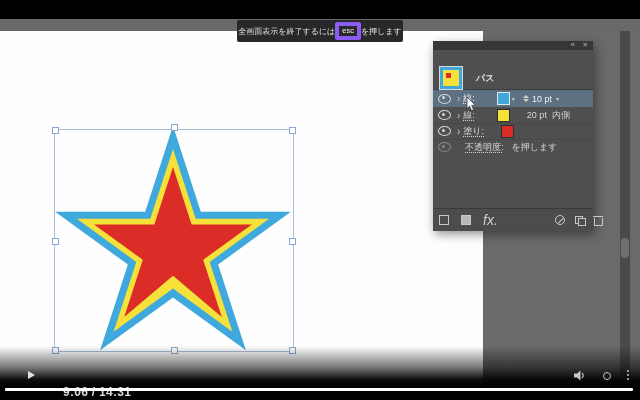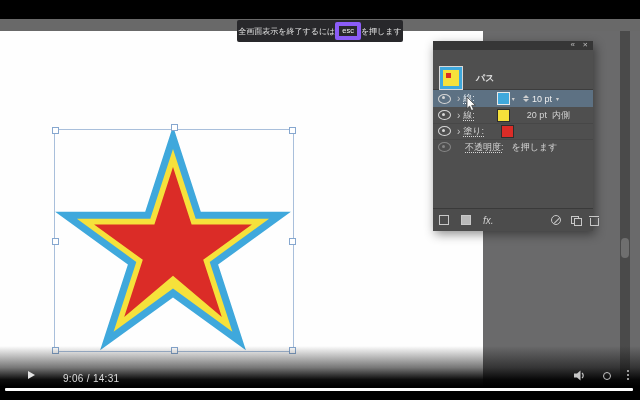--- a/index.html
+++ b/index.html
@@ -53,41 +53,41 @@
   .spin{display:flex;flex-direction:column;justify-content:center;gap:1px;margin:0 3px 0 6px;}
   .spin i{display:block;width:0;height:0;border-left:3px solid transparent;border-right:3px solid transparent;}
   .spin .up{border-bottom:3.5px solid #cfcfcf;}
   .spin .dn{border-top:3.5px solid #cfcfcf;}
 
   #panel-footer{left:0;top:167px;width:160px;height:22px;border-top:1px solid #3a3a3a;
     background:#4c4c4c;display:flex;align-items:center;}
   .fic{position:relative;flex:none;}
   .sq-outline{width:8px;height:8px;border:1px solid #c8c8c8;margin-left:6px;}
   .sq-filled{width:8px;height:8px;border:1px solid #c8c8c8;background:#b9b9b9;margin-left:12px;}
-  .fx{margin-left:12px;font-style:italic;font-size:10px;color:#cdcdcd;}
+  .fx{margin-left:12px;font-style:italic;font-size:14px;color:#cdcdcd;}
   .clear-ic{width:8px;height:8px;border:1px solid #c8c8c8;border-radius:50%;margin-left:57px;position:relative;overflow:hidden;}
   .clear-ic::after{content:'';position:absolute;left:-1px;top:3.5px;width:12px;height:1px;background:#c8c8c8;
     transform:rotate(-45deg);}
   .dup-ic{width:10px;height:9px;margin-left:10px;position:relative;}
   .dup-ic::before{content:'';position:absolute;left:0;top:0;width:6px;height:6px;border:1px solid #c8c8c8;}
   .dup-ic::after{content:'';position:absolute;left:3px;top:2px;width:6px;height:6px;border:1px solid #c8c8c8;background:#4c4c4c;}
   .trash-ic{width:8px;height:9px;margin-left:9px;position:relative;}
   .trash-ic::before{content:'';position:absolute;left:0;top:2px;width:7px;height:7px;border:1px solid #c8c8c8;
     border-top:none;border-radius:0 0 1px 1px;}
   .trash-ic::after{content:'';position:absolute;left:-1px;top:0;width:10px;height:1.5px;background:#c8c8c8;}
 
   
   #cursor{left:466px;top:97px;width:11px;height:15px;}
 
   
   #fade{left:0;top:346px;width:640px;height:54px;
     background:linear-gradient(180deg,rgba(8,8,8,0) 0%,rgba(8,8,8,.55) 40%,rgba(4,4,4,.96) 62%,#000 75%,#000 100%);}
   #play-btn{left:28px;top:371px;width:0;height:0;border-left:7px solid #e3e3e3;
     border-top:4.5px solid transparent;border-bottom:4.5px solid transparent;}
-  #time{left:63px;top:373px;color:#dcdcdc;font-size:10px;letter-spacing:.3px;}
+  #time{left:63px;top:385px;color:#dcdcdc;font-size:12px;letter-spacing:.3px;font-weight:bold;}
   #vol{left:574px;top:370px;}
   #settings-ic{left:603px;top:372px;width:6px;height:6px;border:1.5px solid #c3c3c3;border-radius:50%;}
   #kebab{left:627px;top:370px;width:2px;}
   #kebab i{display:block;width:2px;height:2px;border-radius:50%;background:#c6c6c6;margin-bottom:2px;}
   #seekbar{left:5px;top:388px;width:628px;height:2.5px;background:#fdfdfd;border-radius:1px;}
 
   
   #watermark{left:543px;top:337px;width:73px;height:27px;background:rgba(195,195,195,.28);
     border:1px solid rgba(215,215,215,.45);display:flex;align-items:center;justify-content:center;
     color:#aeaeae;font-weight:bold;font-style:italic;font-size:15px;letter-spacing:-.5px;}

